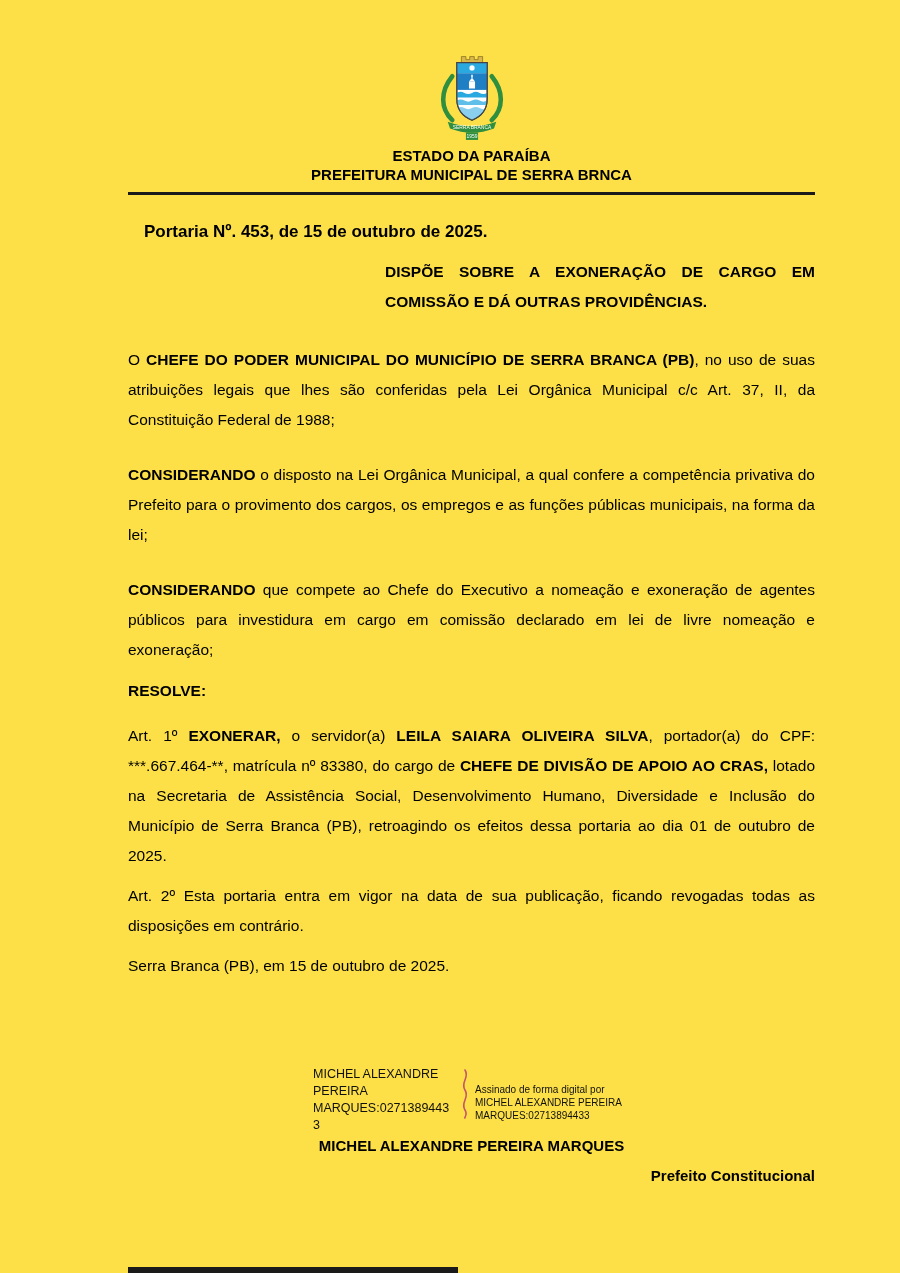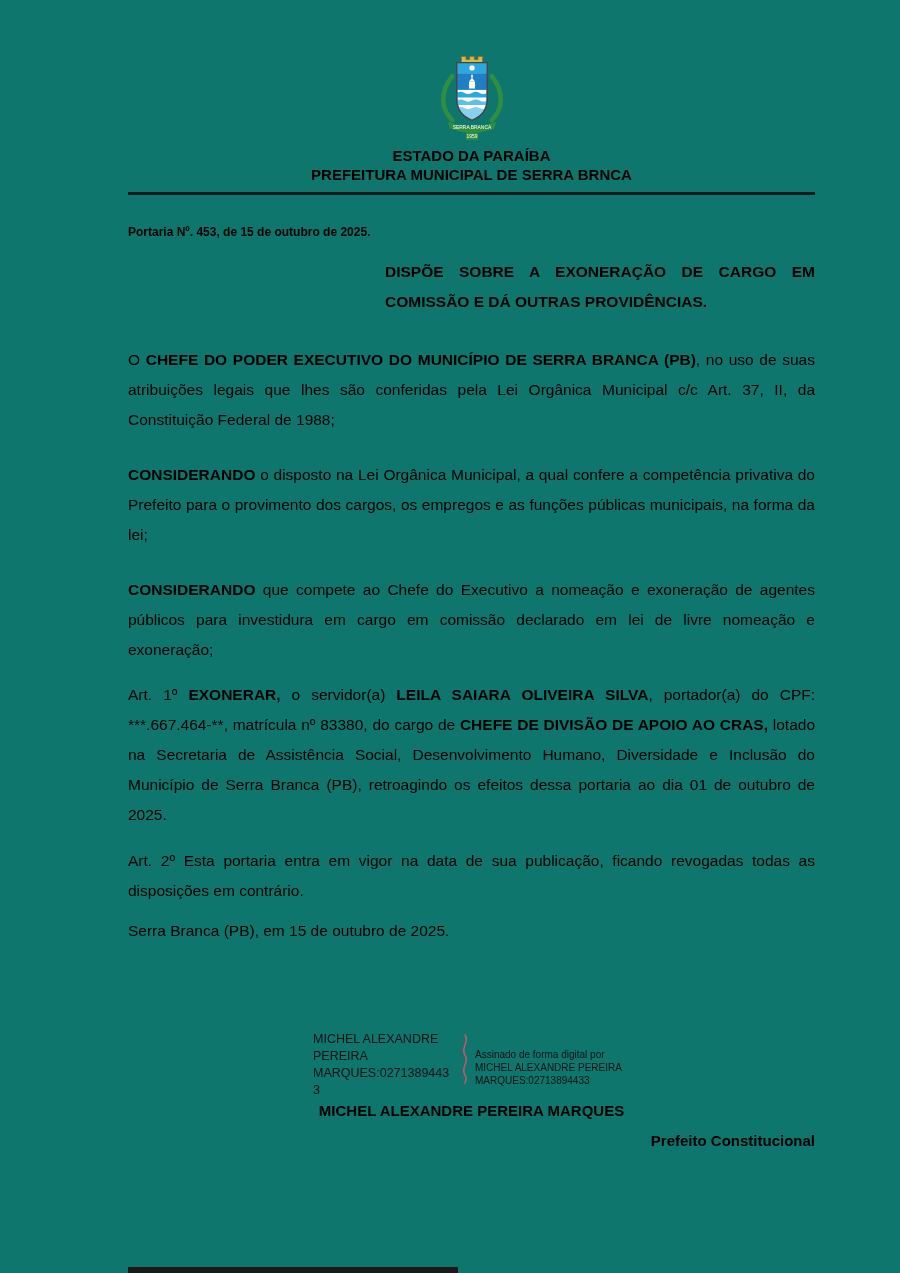--- a/index.html
+++ b/index.html
@@ -2,21 +2,21 @@
 <html><head>
 <meta charset="utf-8">
 <style>
   html, body { margin: 0; padding: 0; background: #ffffff; }
   .page {
     position: relative;
     width: 900px;
     height: 1273px;
     box-sizing: border-box;
     padding: 0 85px 0 128px;
-    background: #0f766e;
+    background: #fde047;
     color: #000;
     font-family: "Liberation Sans", sans-serif;
     overflow: hidden;
   }
   .crest-wrap {
     margin-top: 52px;
     height: 92px;
     display: flex;
     justify-content: center;
     align-items: flex-start;
@@ -28,23 +28,23 @@
     font-size: 15px;
     line-height: 19px;
   }
   .rule {
     margin: 8px 0 0 0;
     border: none;
     border-top: 3px solid #1a1a1a;
     height: 0;
   }
   .doc-title {
-    margin: 22px 0 0 0;
-    font-weight: bold;
-    font-size: 12px;
+    margin: 22px 0 0 16px;
+    font-weight: bold;
+    font-size: 17px;
     line-height: 30px;
   }
   .epigraph {
     margin: 10px 0 0 257px;
     width: 430px;
     font-weight: bold;
     font-size: 15.5px;
     line-height: 30px;
     text-align: justify;
   }
@@ -55,21 +55,21 @@
     text-align: justify;
   }
   .body-par.first { margin-top: 28px; }
   .resolve {
     margin: 11px 0 0 0;
     font-weight: bold;
     font-size: 15.5px;
     line-height: 30px;
   }
   .art1 { margin-top: 15px; }
-  .art2 { margin-top: 16px; }
+  .art2 { margin-top: 10px; }
   .dateline {
     margin: 10px 0 0 0;
     font-size: 15.5px;
     line-height: 30px;
     text-align: left;
   }
   .sig-row {
     margin: 85px 0 0 185px;
     display: flex;
     align-items: flex-start;
@@ -159,26 +159,27 @@
     <div>ESTADO DA PARAÍBA</div>
     <div>PREFEITURA MUNICIPAL DE SERRA BRNCA</div>
   </div>
 
   <hr class="rule">
 
   <p class="doc-title">Portaria Nº. 453, de 15 de outubro de 2025.</p>
 
   <p class="epigraph">DISPÕE SOBRE A EXONERAÇÃO DE CARGO EM COMISSÃO E DÁ OUTRAS PROVIDÊNCIAS.</p>
 
-  <p class="body-par first"><span>O </span><b>CHEFE DO PODER EXECUTIVO DO MUNICÍPIO DE SERRA BRANCA (PB)</b><span>, no uso de suas atribuições legais que lhes são conferidas pela Lei Orgânica Municipal c/c Art. 37, II, da Constituição Federal de 1988;</span></p>
+  <p class="body-par first"><span>O </span><b>CHEFE DO PODER MUNICIPAL DO MUNICÍPIO DE SERRA BRANCA (PB)</b><span>, no uso de suas atribuições legais que lhes são conferidas pela Lei Orgânica Municipal c/c Art. 37, II, da Constituição Federal de 1988;</span></p>
 
   <p class="body-par"><b>CONSIDERANDO</b><span> o disposto na Lei Orgânica Municipal, a qual confere a competência privativa do Prefeito para o provimento dos cargos, os empregos e as funções públicas municipais, na forma da lei;</span></p>
 
   <p class="body-par"><b>CONSIDERANDO</b><span> que compete ao Chefe do Executivo a nomeação e exoneração de agentes públicos para investidura em cargo em comissão declarado em lei de livre nomeação e exoneração;</span></p>
 
+  <p class="resolve">RESOLVE:</p>
 
   <p class="body-par art1"><span>Art. 1º </span><b>EXONERAR,</b><span> o servidor(a) </span><b>LEILA SAIARA OLIVEIRA SILVA</b><span>, portador(a) do CPF: ***.667.464-**, matrícula nº 83380, do cargo de </span><b>CHEFE DE DIVISÃO DE APOIO AO CRAS,</b><span> lotado na Secretaria de Assistência Social, Desenvolvimento Humano, Diversidade e Inclusão do Município de Serra Branca (PB), retroagindo os efeitos dessa portaria ao dia 01 de outubro de 2025.</span></p>
 
   <p class="body-par art2"><span>Art. 2º Esta portaria entra em vigor na data de sua publicação, ficando revogadas todas as disposições em contrário.</span></p>
 
   <p class="dateline">Serra Branca (PB), em 15 de outubro de 2025.</p>
 
   <div class="sig-row">
     <div class="sig-id">MICHEL ALEXANDRE PEREIRA MARQUES:02713894433</div>
     <div class="sig-squiggle">

